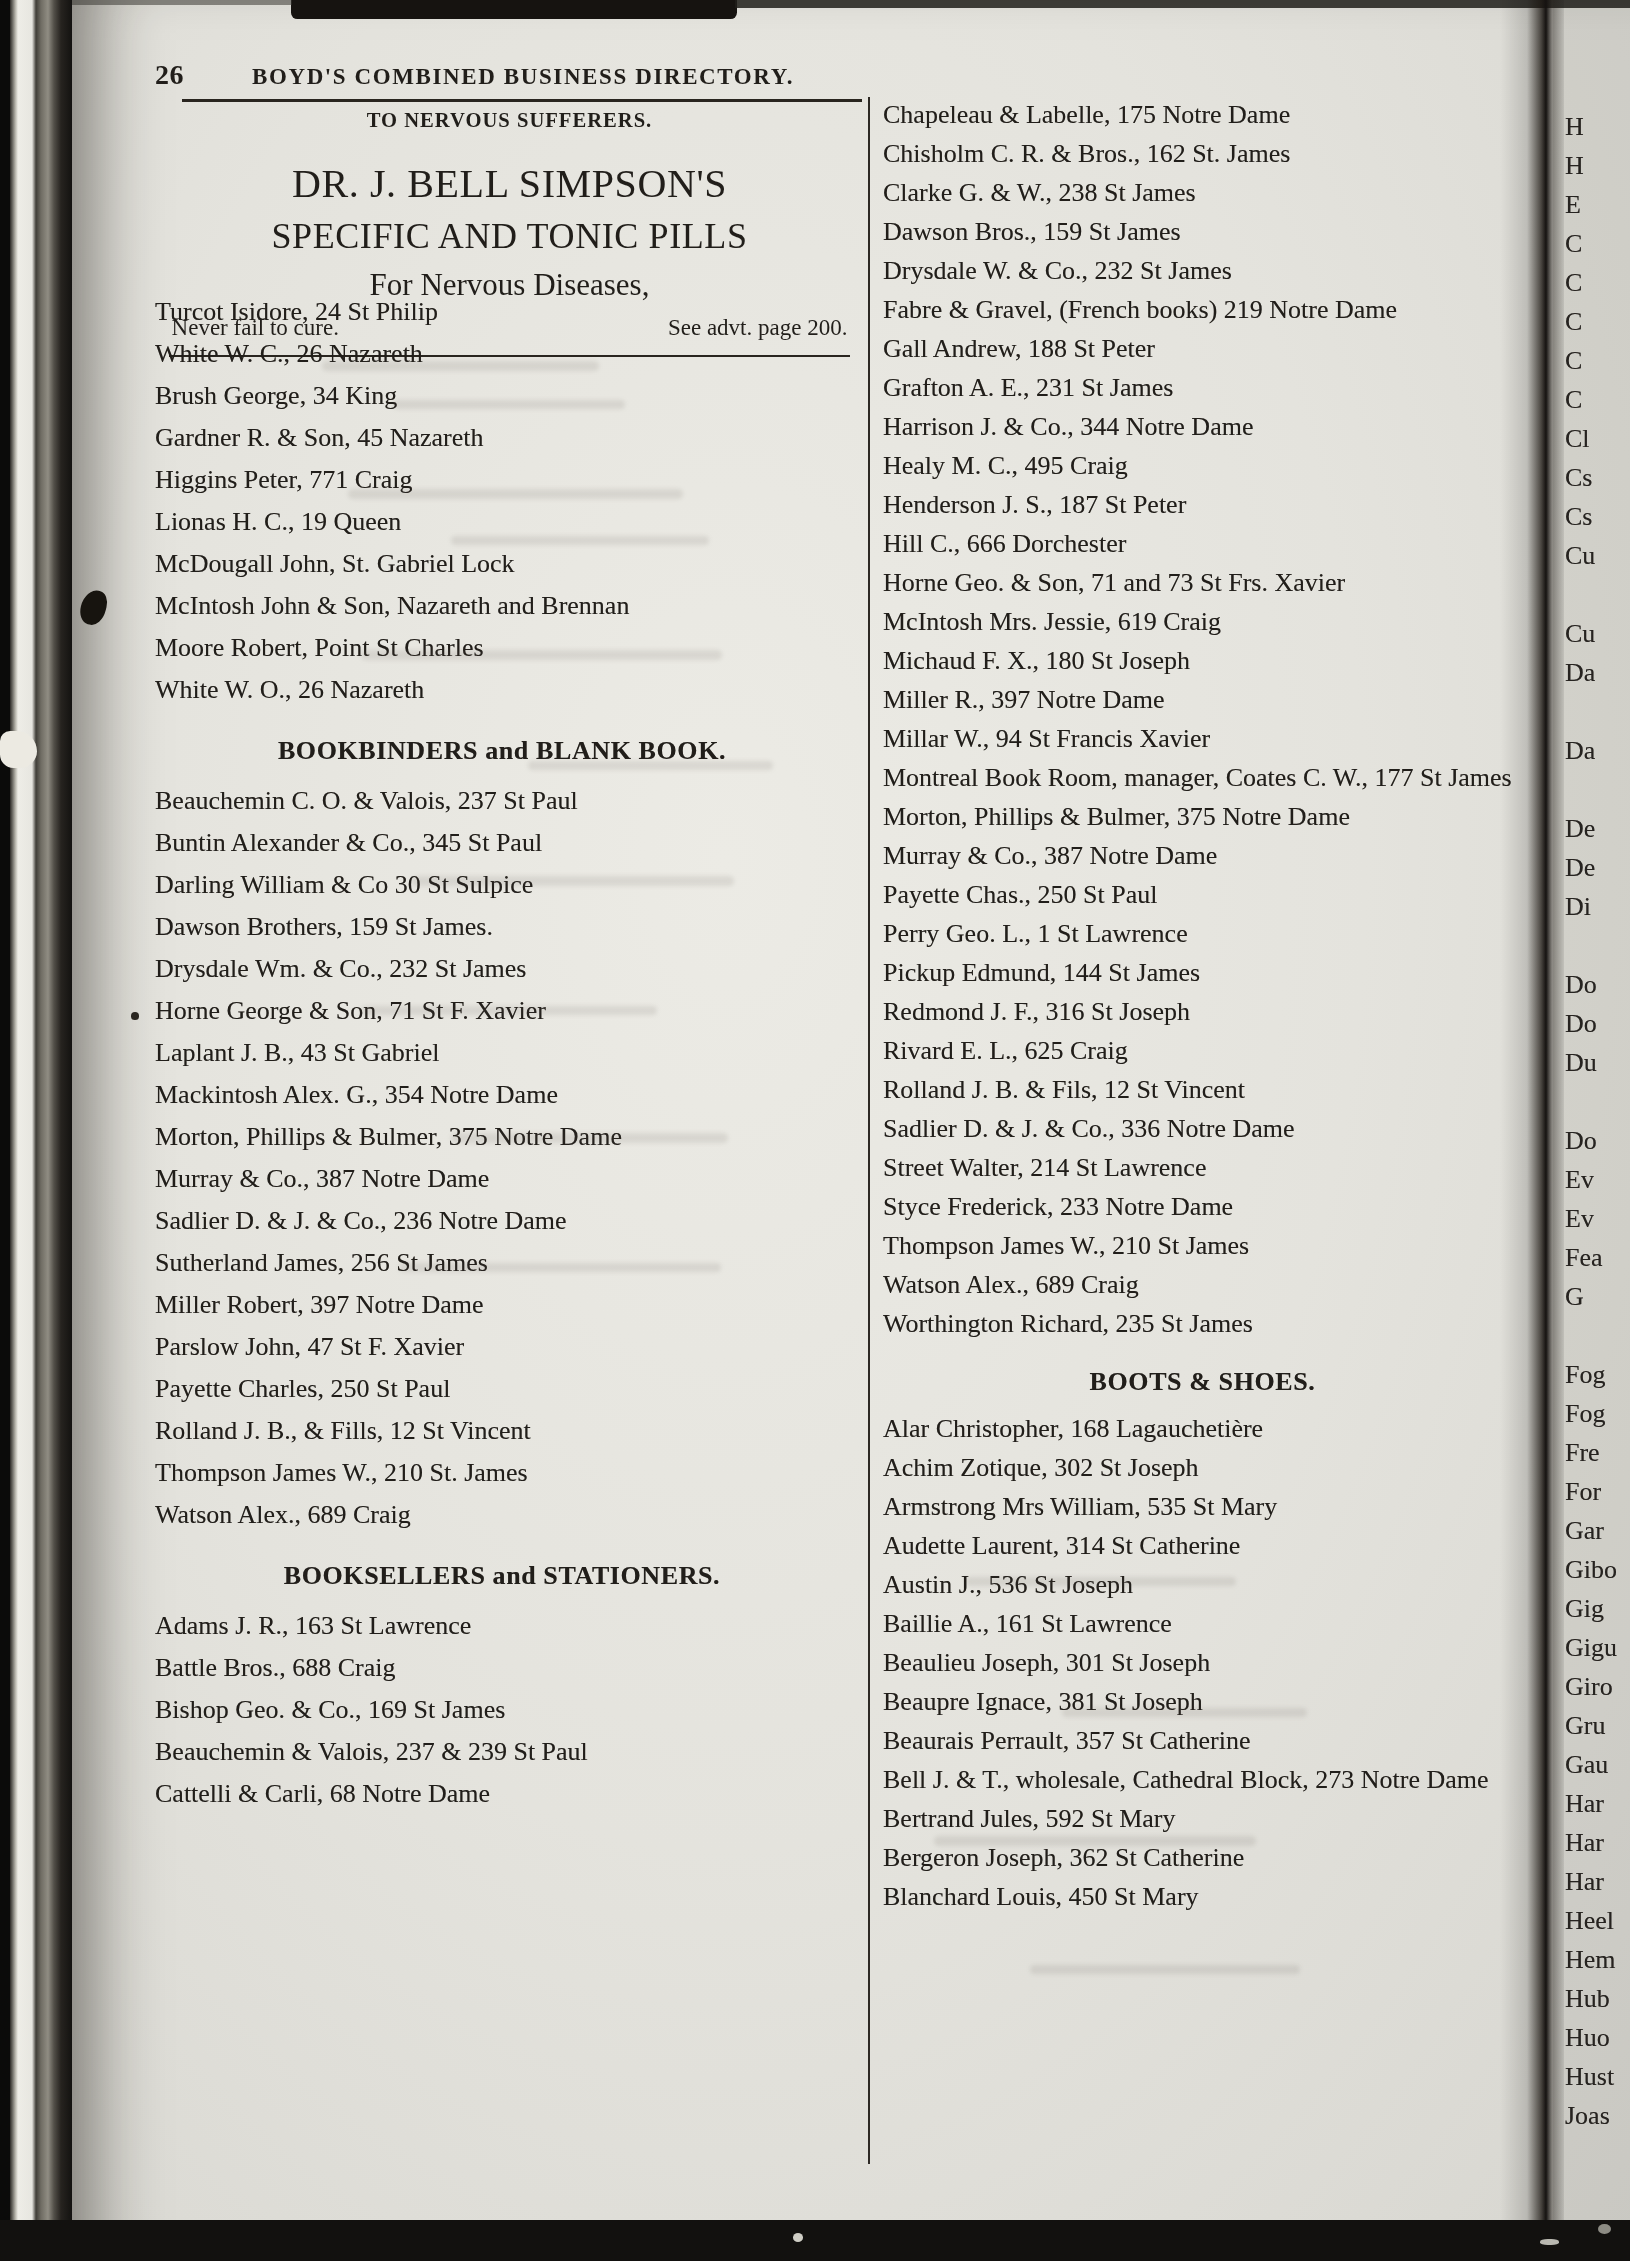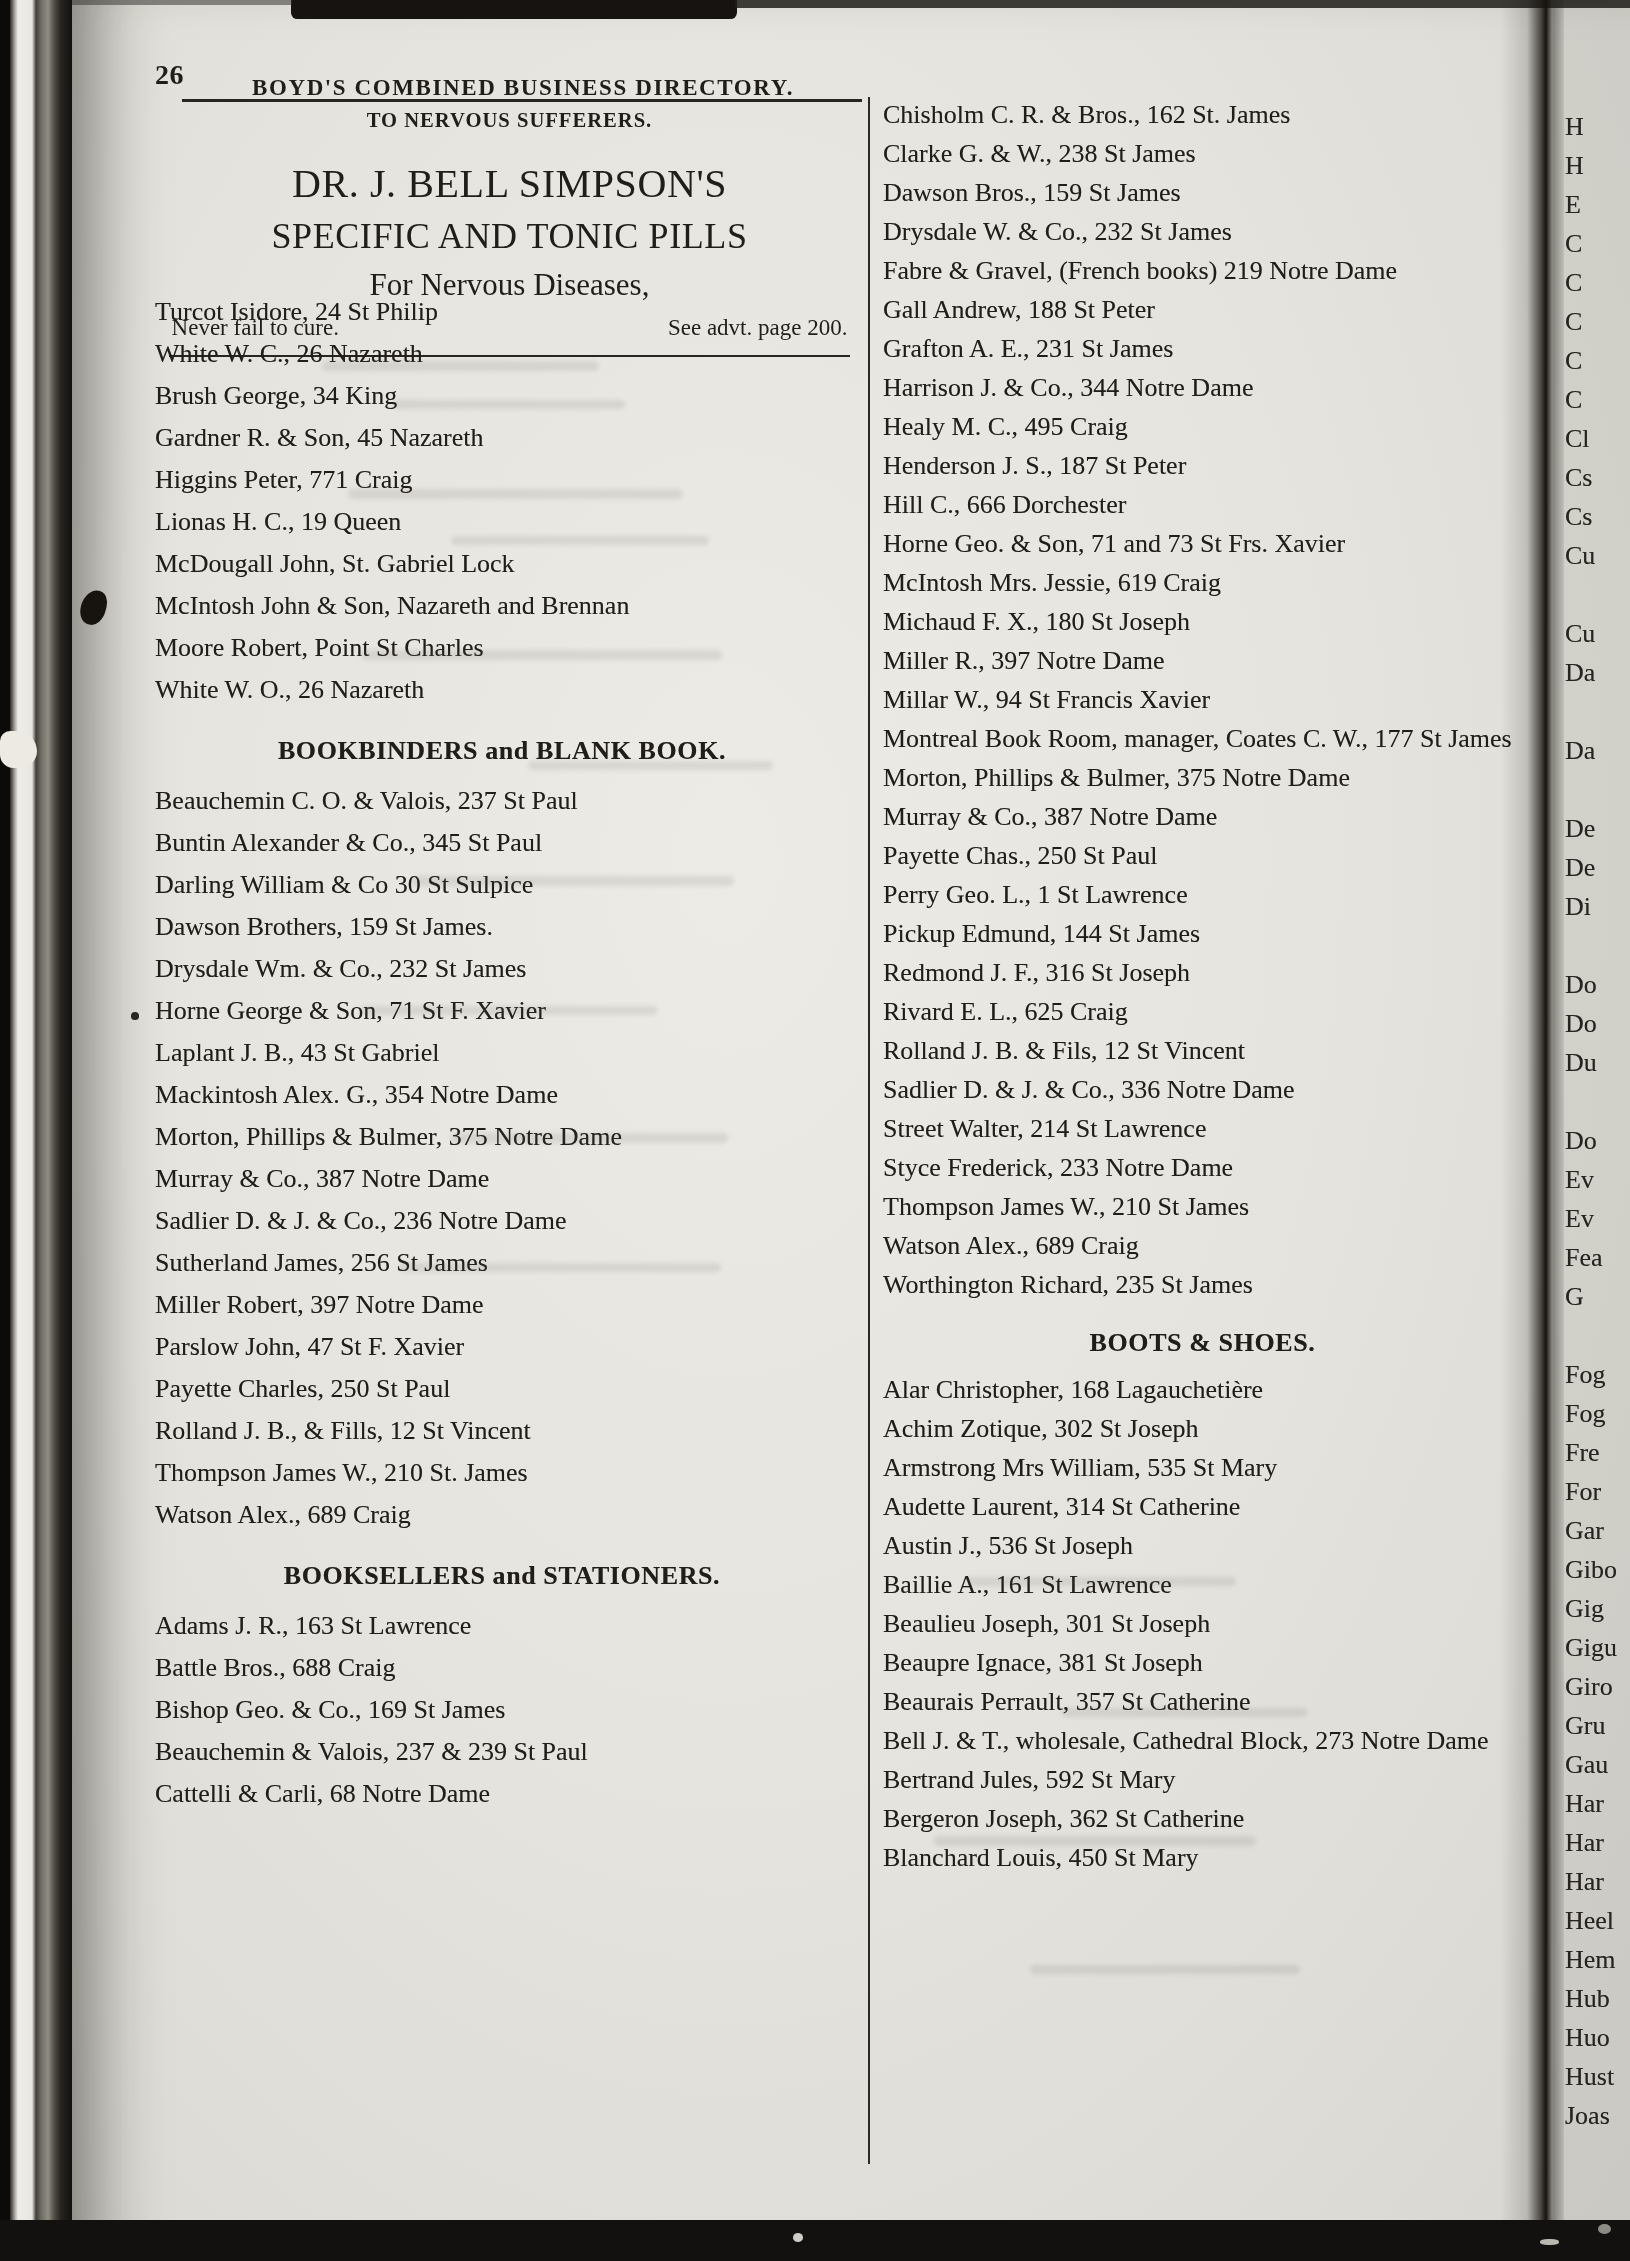--- a/index.html
+++ b/index.html
@@ -19,21 +19,21 @@
     background:linear-gradient(90deg,
       #0b0b0a 0px,#0b0b0a 10.3px,
       #34322e 10.3px,#b9b7ae 15.5px,
       #eeede7 18px,#e7e6e0 32px,
       #403e38 36px,#6f6c63 41px,
       #908d83 48px,#524f48 54px,
       #26231f 61px,#131210 72px);
   }
   
   .page-number{position:absolute;left:155px;top:59px;font-size:28px;font-weight:bold;letter-spacing:0.6px;}
-  .running-title{position:absolute;left:252px;top:75px;width:425px;text-align:right;font-size:23px;font-weight:bold;letter-spacing:1.6px;white-space:nowrap;}
+  .running-title{position:absolute;left:252px;top:64px;width:425px;text-align:right;font-size:23px;font-weight:bold;letter-spacing:1.6px;white-space:nowrap;}
   .header-rule{position:absolute;left:182px;top:99px;width:680px;height:2.6px;background:#29251f;}
   
   .ad{position:absolute;left:169px;top:109px;width:681px;text-align:center;}
   .ad-eyebrow{font-size:20.6px;letter-spacing:1px;font-weight:600;}
   .ad-title{font-size:40px;margin-top:28px;letter-spacing:0.6px;}
   .ad-title2{font-size:36px;margin-top:7.7px;letter-spacing:0.6px;}
   .ad-sub{font-size:31px;margin-top:10.3px;}
   .ad-note{display:flex;justify-content:space-between;font-size:23px;font-weight:normal;margin-top:11.6px;padding:0 2.6px;}
   .ad-rule{height:2.6px;background:#29251f;margin-top:14px;}
   
@@ -129,20 +129,21 @@
       <div class="entry">Watson Alex., 689 Craig</div>
       <div class="sec-heading">BOOKSELLERS and STATIONERS.</div>
       <div class="entry">Adams J. R., 163 St Lawrence</div>
       <div class="entry">Battle Bros., 688 Craig</div>
       <div class="entry">Bishop Geo. &amp; Co., 169 St James</div>
       <div class="entry">Beauchemin &amp; Valois, 237 &amp; 239 St Paul</div>
       <div class="entry">Cattelli &amp; Carli, 68 Notre Dame</div>
     </div>
   <div class="col-divider"></div>
   <div class="col col-right">
+      <div class="entry">Chapeleau &amp; Labelle, 175 Notre Dame</div>
       <div class="entry">Chisholm C. R. &amp; Bros., 162 St. James</div>
       <div class="entry">Clarke G. &amp; W., 238 St James</div>
       <div class="entry">Dawson Bros., 159 St James</div>
       <div class="entry">Drysdale W. &amp; Co., 232 St James</div>
       <div class="entry">Fabre &amp; Gravel, (French books) 219 Notre Dame</div>
       <div class="entry">Gall Andrew, 188 St Peter</div>
       <div class="entry">Grafton A. E., 231 St James</div>
       <div class="entry">Harrison J. &amp; Co., 344 Notre Dame</div>
       <div class="entry">Healy M. C., 495 Craig</div>
       <div class="entry">Henderson J. S., 187 St Peter</div>

